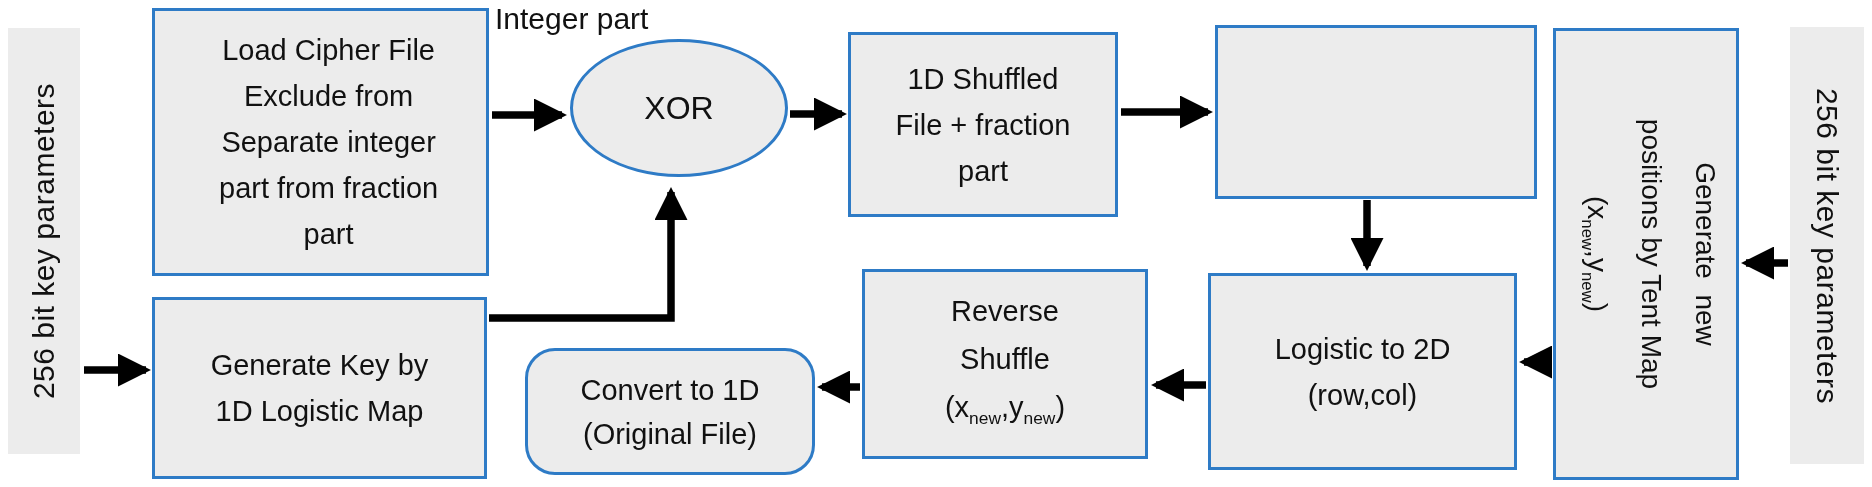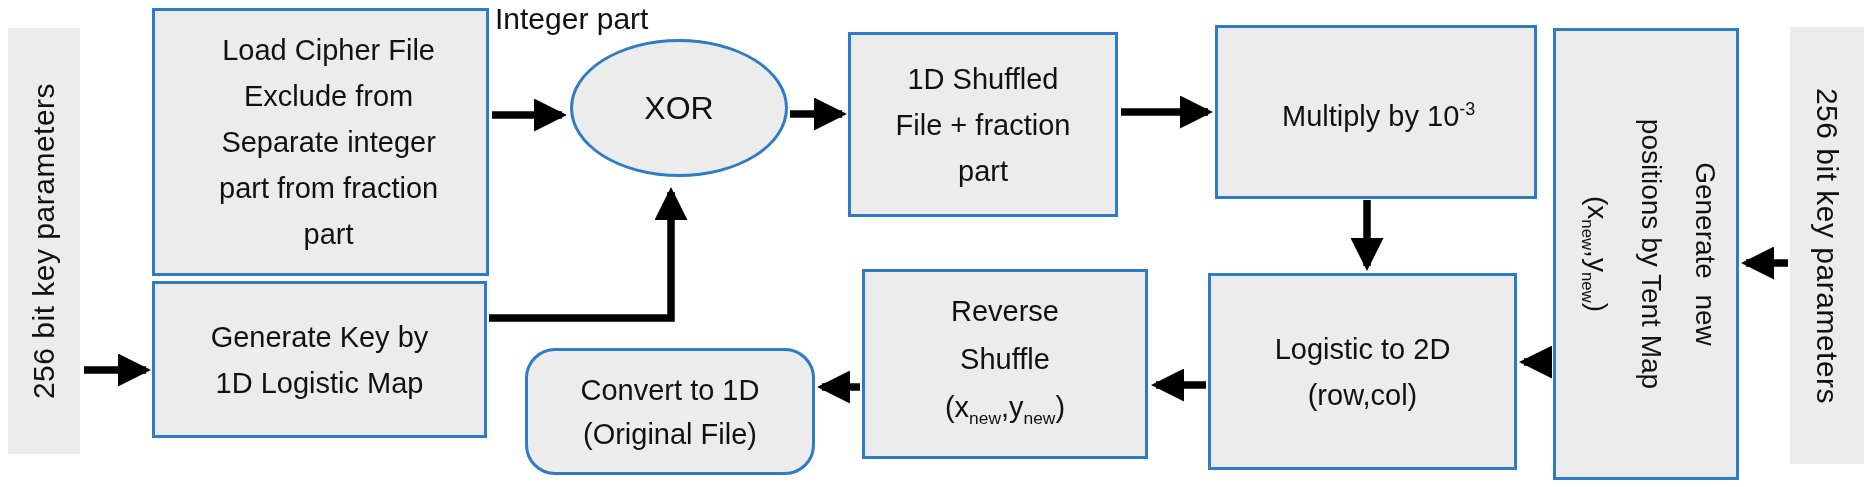--- a/index.html
+++ b/index.html
@@ -63,21 +63,21 @@
   <div class="box" style="left:152px; top:8px; width:337px; height:268px; justify-content:flex-start; padding-left:32px;">
     <span class="lines left-text">
       <span class="line">Load Cipher File</span>
       <span class="line">Exclude from</span>
       <span class="line">Separate integer</span>
       <span class="line">part from fraction</span>
       <span class="line">part</span>
     </span>
   </div>
 
-  <div class="box" style="left:152px; top:281px; width:335px; height:157px;">
+  <div class="box" style="left:152px; top:297px; width:335px; height:182px;">
     <span class="lines">
       <span class="line">Generate Key by</span>
       <span class="line">1D Logistic Map</span>
     </span>
   </div>
 
   <div class="free-label" style="left:495px; top:2px;text-align:center;">Integer part</div>
 
   <div class="ellipse" style="left:570px; top:39px; width:218px; height:138px;">
     <span>XOR</span>
@@ -86,21 +86,20 @@
   <div class="box" style="left:848px; top:32px; width:270px; height:185px;">
     <span class="lines">
       <span class="line">1D Shuffled</span>
       <span class="line">File + fraction</span>
       <span class="line">part</span>
     </span>
   </div>
 
   <div class="box" style="left:1215px; top:25px; width:322px; height:174px; justify-content:flex-start; padding-left:32px;">
     <span class="lines left-text">
-      <span class="line"><span>Multiply by 10</span><sup>-3</sup></span>
     </span>
   </div>
 
   <div class="box" style="left:1553px; top:28px; width:186px; height:452px;">
     <span class="rot rot90" style="width:440px; font-size:28px; line-height:54px;">
       <span class="line">Generate  new</span>
       <span class="line">positions by Tent Map</span>
       <span class="line"><span>(x</span><sub>new</sub><span>,y</span><sub>new</sub><span>)</span></span>
     </span>
   </div>

